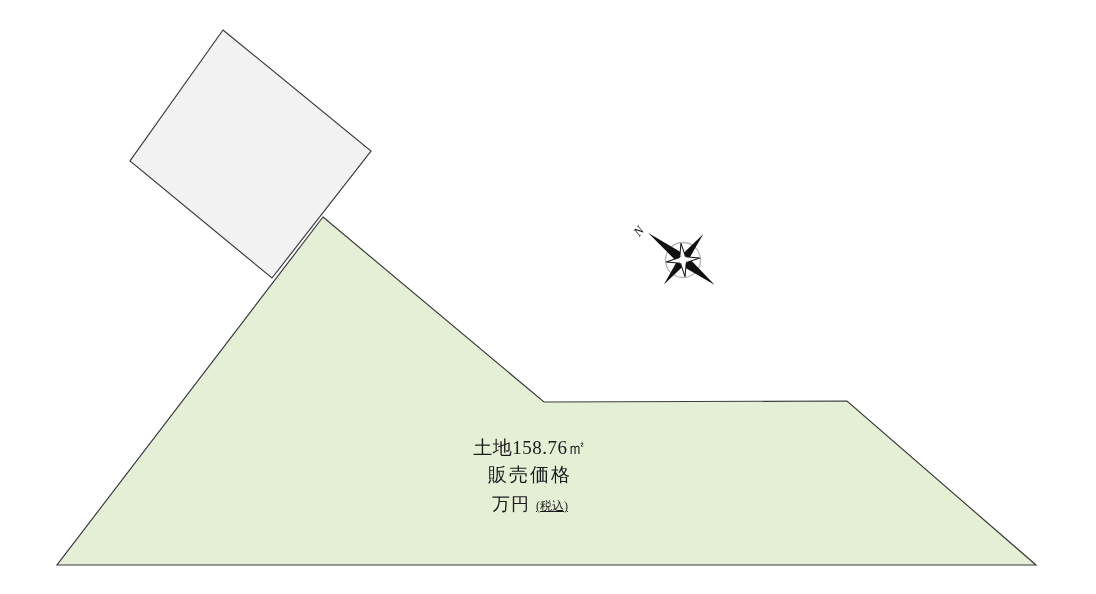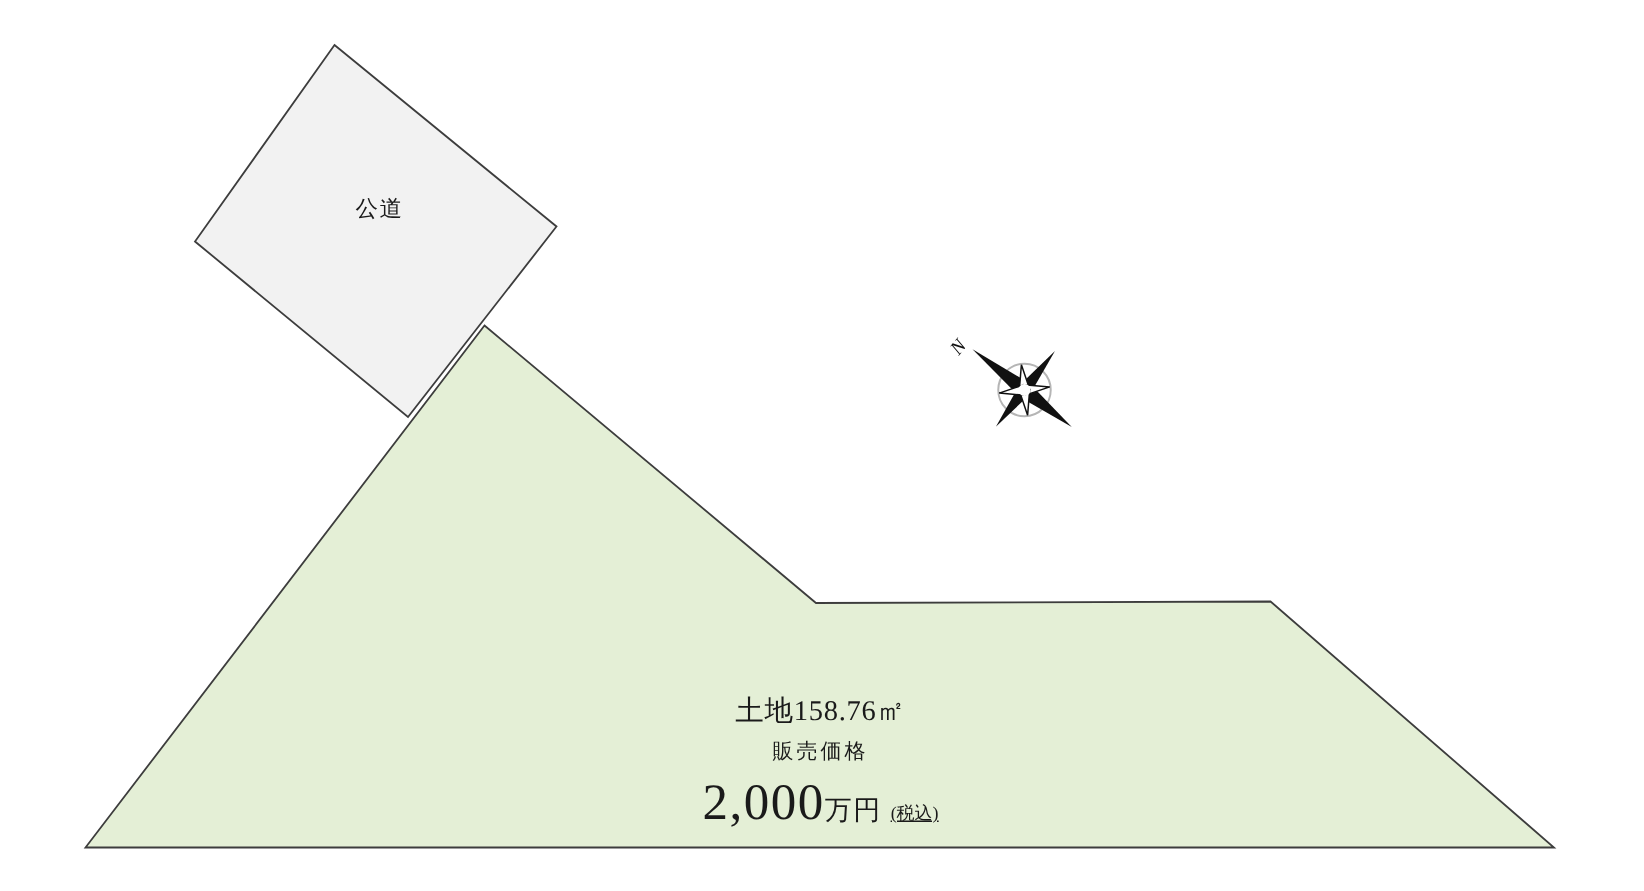--- a/index.html
+++ b/index.html
@@ -33,33 +33,32 @@
     top: 128px;
     width: 140px;
     text-align: center;
     font-size: 15px;
     line-height: 24px;
     letter-spacing: 1px;
   }
   
   .land-label {
     position: absolute;
-    left: 397px;
+    left: 380px;
     top: 436px;
     width: 300px;
     text-align: center;
-    margin-top: 27px;
   }
   .land-area-line {
     font-size: 19px;
     line-height: 24px;
     letter-spacing: 0.5px;
   }
   .land-price-caption {
-    font-size: 14px;
+    font-size: 19px;
     line-height: 24px;
     margin-top: 3px;
     letter-spacing: 2px;
   }
   .land-price-row {
     display: flex;
     justify-content: center;
     align-items: baseline;
     margin-top: 5px;
     white-space: nowrap;
@@ -125,26 +124,24 @@
           <polygon class="compass-diagonal" transform="rotate(225)" points="0,-17 3.5,0 0,3.5 -3.5,0"></polygon>
           <polygon class="compass-diagonal" transform="rotate(315)" points="0,-17 3.5,0 0,3.5 -3.5,0"></polygon>
         </g>
         <circle class="compass-hub" r="4"></circle>
       </g>
     </g>
     <text class="compass-north-text" transform="translate(642,234) rotate(-50)" text-anchor="middle">N</text>
   </svg>
 
   <div class="road-label">
-    <div>公道</div>
   </div>
 
   <div class="land-label">
     <div class="land-area-line">土地158.76㎡</div>
     <div class="land-price-caption">販売価格</div>
     <div class="land-price-row">
-      <span class="price-amount">2,000</span>
       <span class="price-unit">万円</span>
       <span class="price-tax-note">(税込)</span>
     </div>
   </div>
 
 </div>
 
 </body></html>

